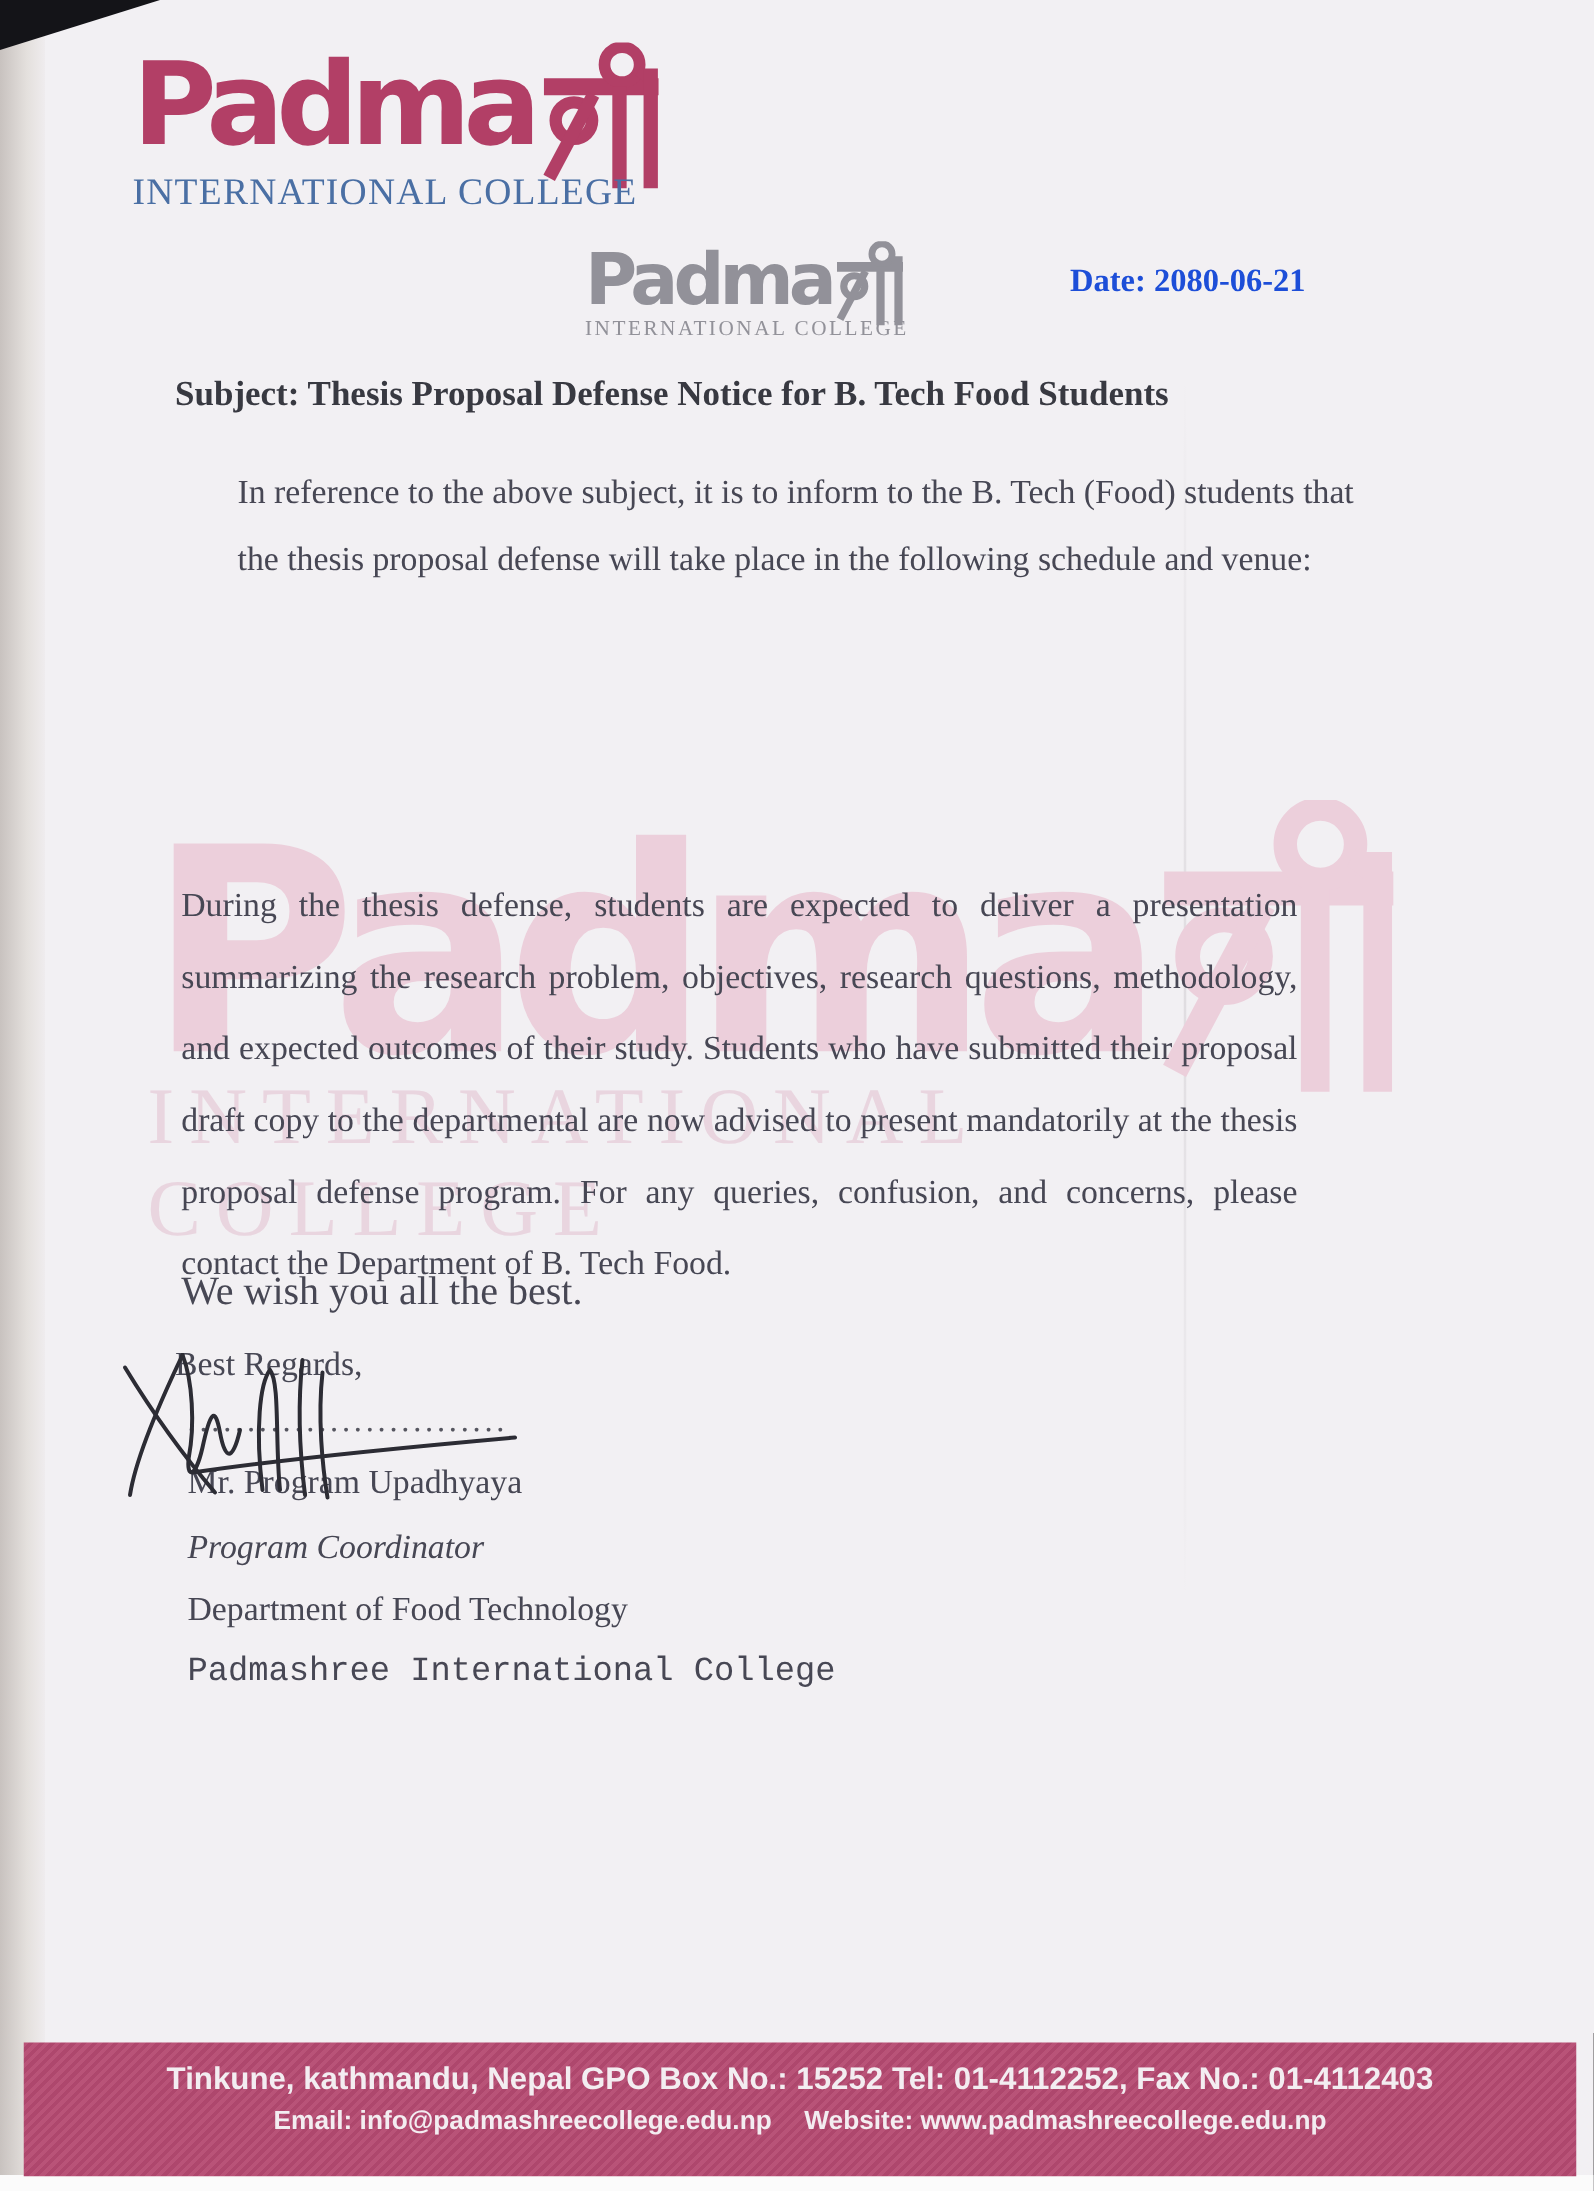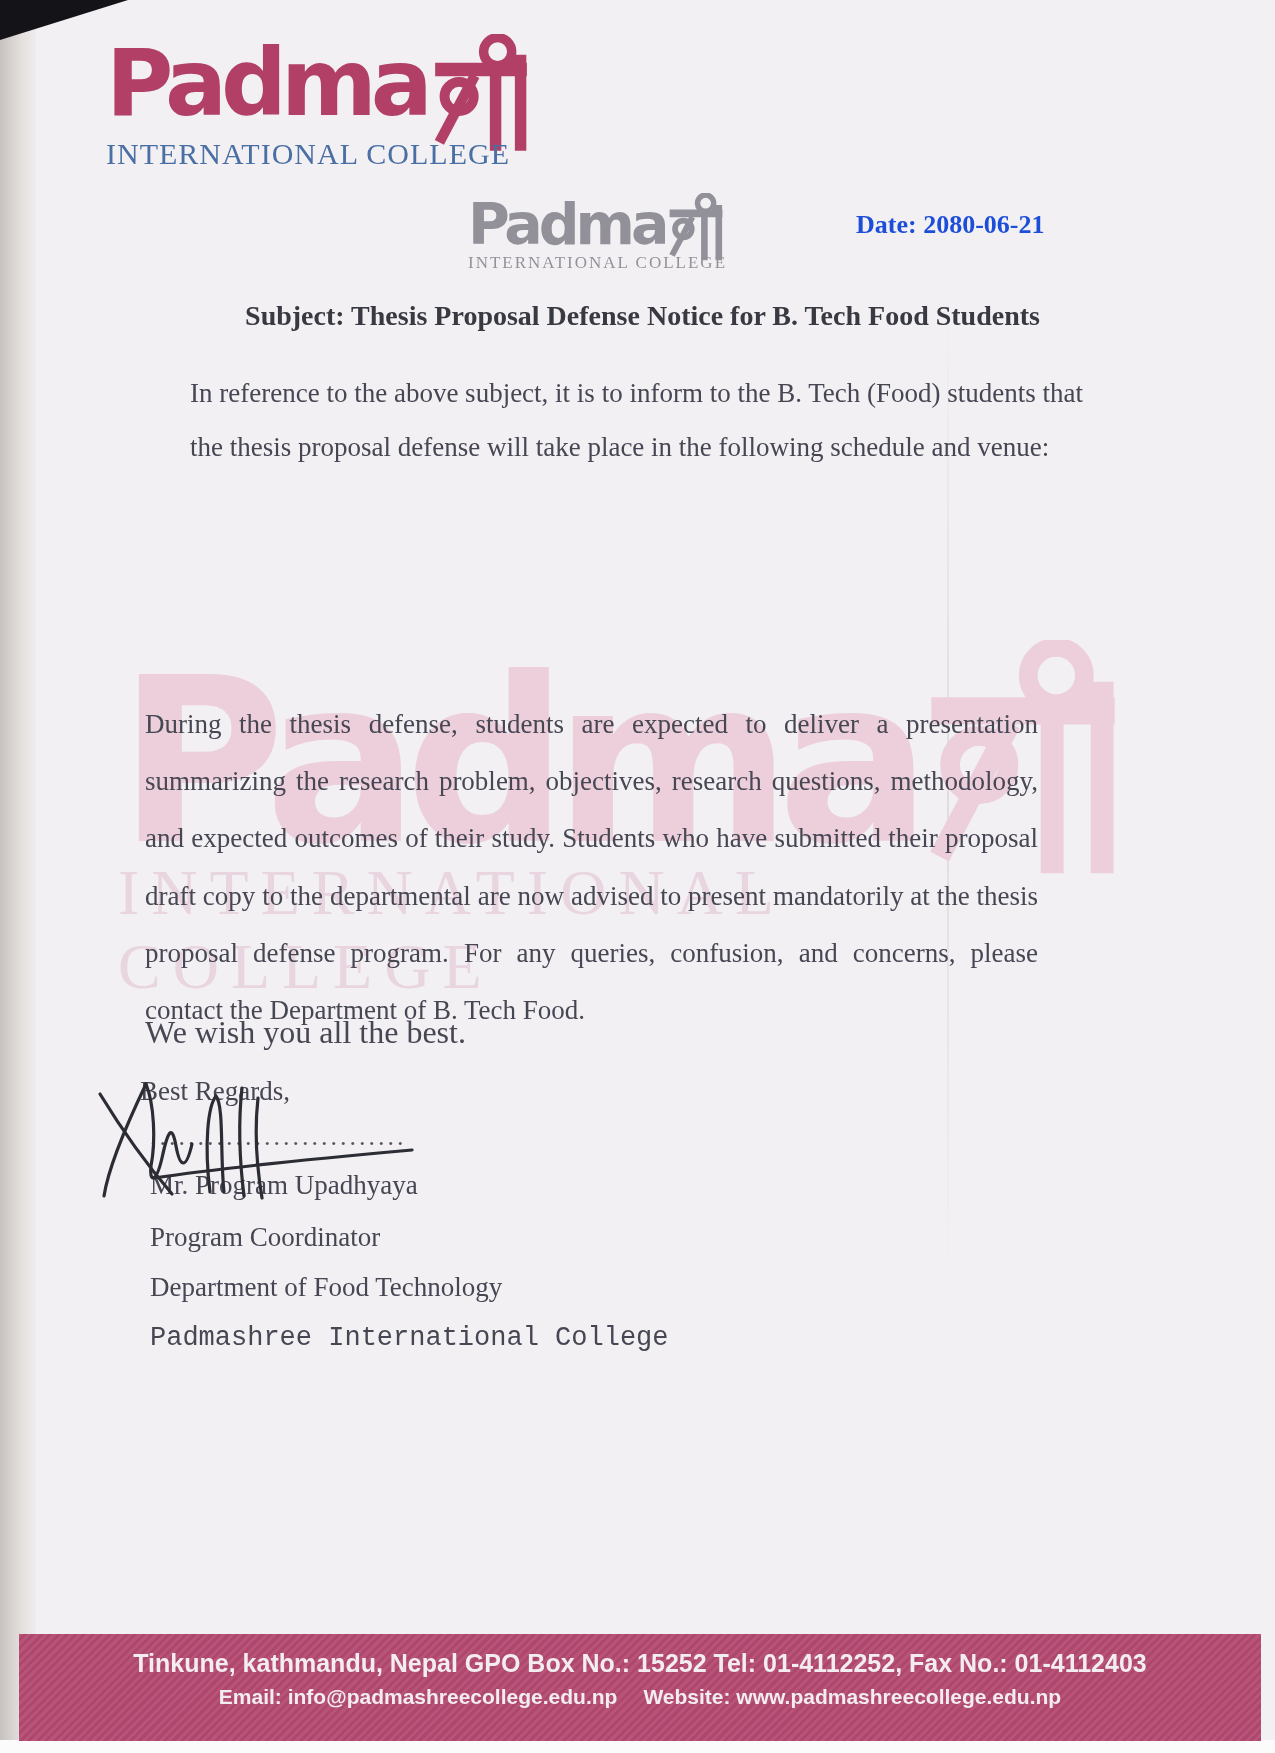--- a/index.html
+++ b/index.html
@@ -26,21 +26,21 @@
   
   .stamp{position:absolute;left:468px;top:196px;color:#85858d;opacity:.88;filter:blur(.4px);}
   .stamp-row{display:flex;align-items:flex-start;}
   .stamp-wordmark{font-family:"DejaVu Sans",sans-serif;font-weight:bold;font-size:57px;
                   line-height:1;letter-spacing:-4px;}
   .stamp-shree{margin-left:2px;margin-top:-3px;}
   .stamp-subtitle{font-size:17px;letter-spacing:2px;margin-top:-12px;}
 
   .date-line{position:absolute;left:856px;top:210px;font-weight:bold;font-size:26px;color:#1d4ed8;}
 
-  .subject{position:absolute;left:140px;top:300px;width:900px;text-align:right;
+  .subject{position:absolute;left:140px;top:300px;width:900px;text-align:left;
            font-weight:bold;font-size:28px;color:#383941;}
 
   .para{position:absolute;left:145px;width:893px;font-size:27px;text-align:justify;z-index:2;}
   .p1{top:366px;line-height:2.0;margin-left:45px;}
   .sched{position:absolute;left:145px;top:520px;font-size:27px;line-height:2.07;z-index:2;}
   .p2{top:696px;line-height:2.12;}
   .closing{position:absolute;left:145px;top:1014px;font-size:32px;z-index:2;}
 
   
   .watermark{position:absolute;left:118px;top:648px;width:1000px;z-index:1;pointer-events:none;}
@@ -49,21 +49,21 @@
            letter-spacing:-14px;}
   .wm-shree{margin-left:6px;margin-top:-8px;}
   .wm-subtitle{font-size:64px;letter-spacing:12px;color:#e9d5df;margin-top:-34px;}
 
   
   .regards{position:absolute;left:140px;top:1076px;font-size:27px;z-index:2;}
   .signature{position:absolute;left:92px;top:1072px;z-index:3;color:#2c2c34;}
   .dots{position:absolute;left:150px;top:1122px;font-size:26px;letter-spacing:3px;color:#55555f;z-index:2;}
   .sig-line{position:absolute;left:150px;font-size:27px;z-index:2;}
   .sig-name{top:1170px;}
-  .sig-role{top:1222px;}
+  .sig-role{top:1222px;font-style:italic;}
   .sig-dept{top:1272px;}
   .sig-college{top:1323px;font-family:Liberation Mono, monospace;}
 
   
   .footer{position:absolute;left:19px;top:1634px;width:1242px;height:107px;background:#b54a71;
           background-image:repeating-linear-gradient(135deg,rgba(255,255,255,.05) 0 3px,rgba(0,0,0,.04) 3px 6px);
           font-family:"Liberation Sans",sans-serif;font-weight:bold;color:#f3edf1;z-index:2;}
   .footer-l1{margin-top:15px;text-align:center;font-size:25px;}
   .footer-l2{margin-top:7px;display:flex;justify-content:center;gap:26px;font-size:21px;}
 

